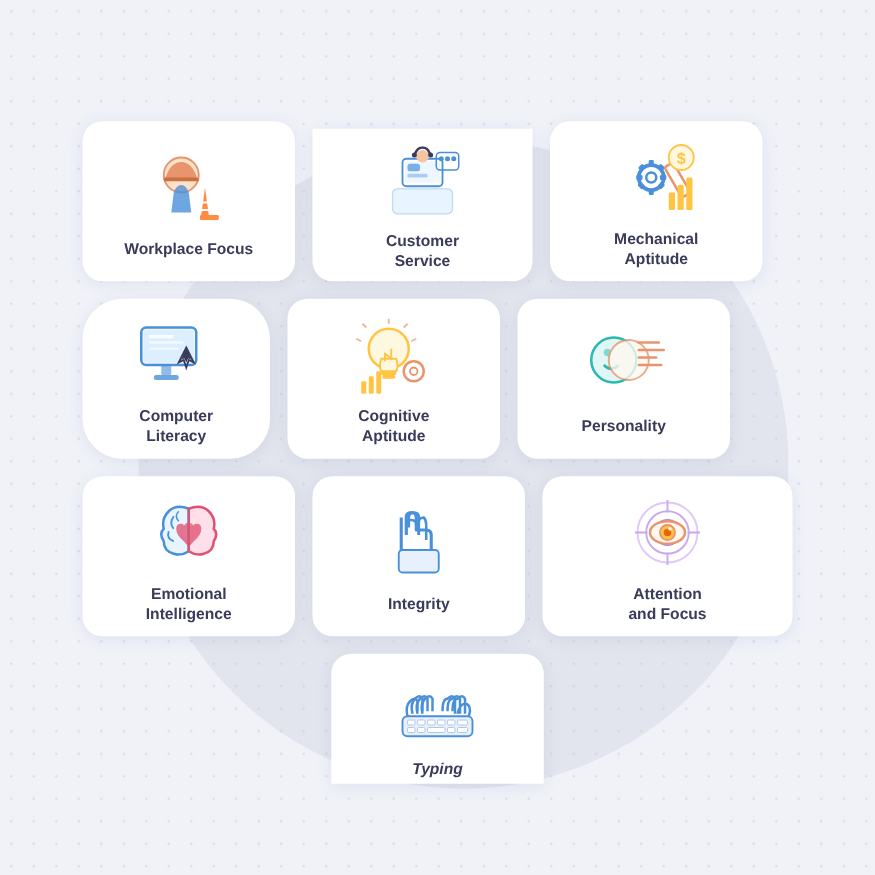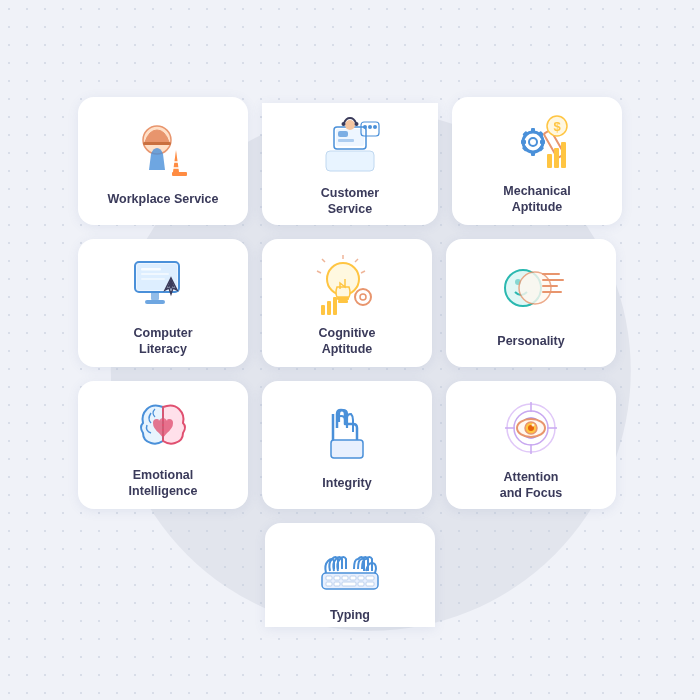--- a/index.html
+++ b/index.html
@@ -77,20 +77,21 @@
     }
 
     
     .card-partial-top {
       border-radius: 0 0 16px 16px;
       padding-top: 4px;
     }
     .card-partial-bottom {
       border-radius: 16px 16px 0 0;
       padding-bottom: 4px;
+      font-style: italic;
     }
 
     
     svg { display: block; }
 
   </style>
 </head>
 <body>
 
 <div class="page-wrapper">
@@ -112,21 +113,21 @@
 
             <path d="M22 34 Q24 28 28 28 Q32 28 34 34 L36 50 H20 Z" fill="#4a90d9" opacity="0.8"></path>
 
             <polygon points="50,52 44,52 47,30" fill="#ff8c42"></polygon>
             <rect x="43" y="52" width="15" height="4" rx="1" fill="#ff8c42"></rect>
             <line x1="44.5" y1="42" x2="49.5" y2="42" stroke="#fff" stroke-width="1.5"></line>
             <line x1="43.5" y1="48" x2="50.5" y2="48" stroke="#fff" stroke-width="1.5"></line>
           </svg>
         </div>
         <div class="card-label">Workplace
-Service</div>
+Focus</div>
       </div>
 
       <div class="card card-partial-top" style="width:176px;min-height:100px;padding-top:8px;margin-top:30px;">
         <div class="card-icon">
           <svg width="64" height="56" viewBox="0 0 64 56">
 
             <rect x="8" y="34" width="48" height="20" rx="4" fill="#e8f4ff" stroke="#c0d8f0" stroke-width="1"></rect>
 
             <rect x="16" y="10" width="32" height="22" rx="3" fill="#fff" stroke="#4a90d9" stroke-width="1.5"></rect>
             <rect x="18" y="12" width="28" height="17" rx="2" fill="#eef6ff"></rect>
@@ -179,21 +180,21 @@
             <circle cx="54" cy="14" r="10" fill="#fff7e0" stroke="#ffc542" stroke-width="1.5"></circle>
             <text x="54" y="19" text-anchor="middle" font-size="13" fill="#ffc542" font-weight="bold">$</text>
           </svg>
         </div>
         <div class="card-label">Mechanical<br>Aptitude</div>
       </div>
     </div>
 
     <div style="display:flex;gap:14px;margin-bottom:14px;">
 
-      <div class="card" style="width:170px;min-height:128px;">
+      <div class="card" style="width:150px;min-height:128px;border-radius:32px;">
         <div class="card-icon">
           <svg width="68" height="62" viewBox="0 0 68 62">
 
             <rect x="6" y="8" width="44" height="30" rx="4" fill="#eef6ff" stroke="#4a90d9" stroke-width="2"></rect>
             <rect x="8" y="10" width="40" height="26" rx="2" fill="#ddeeff"></rect>
 
             <rect x="12" y="14" width="20" height="2.5" rx="1" fill="#fff" opacity="0.8"></rect>
             <rect x="12" y="19" width="28" height="2" rx="1" fill="#fff" opacity="0.6"></rect>
             <rect x="12" y="24" width="24" height="2" rx="1" fill="#fff" opacity="0.5"></rect>
 
@@ -291,21 +292,21 @@
             <path d="M24 24 L24 16 Q24 12 28 12 Q32 12 32 16 L32 20" fill="none" stroke="#4a90d9" stroke-width="2"></path>
             <rect x="18" y="36" width="32" height="18" rx="3" fill="#e8f0fe" stroke="#4a90d9" stroke-width="1.5"></rect>
 
             <path d="M26 18 L26 10 Q26 6 30 6 Q34 6 34 10 L34 24" fill="none" stroke="#4a90d9" stroke-width="2.2"></path>
             <path d="M34 24 L34 14 Q34 10 38 10 Q40 12 40 16 L40 28" fill="none" stroke="#4a90d9" stroke-width="2"></path>
           </svg>
         </div>
         <div class="card-label">Integrity</div>
       </div>
 
-      <div class="card" style="width:170px;min-height:128px;justify-content:flex-end;">
+      <div class="card" style="width:200px;min-height:128px;">
         <div class="card-icon">
           <svg width="68" height="62" viewBox="0 0 68 62">
 
             <circle cx="34" cy="30" r="24" fill="none" stroke="#e0c8f8" stroke-width="1.5"></circle>
             <circle cx="34" cy="30" r="17" fill="none" stroke="#c8a8f0" stroke-width="1.5"></circle>
             <circle cx="34" cy="30" r="10" fill="none" stroke="#a888e8" stroke-width="1.5"></circle>
 
             <line x1="34" y1="4" x2="34" y2="14" stroke="#c8a8f0" stroke-width="1.5"></line>
             <line x1="34" y1="46" x2="34" y2="56" stroke="#c8a8f0" stroke-width="1.5"></line>
             <line x1="8" y1="30" x2="18" y2="30" stroke="#c8a8f0" stroke-width="1.5"></line>

